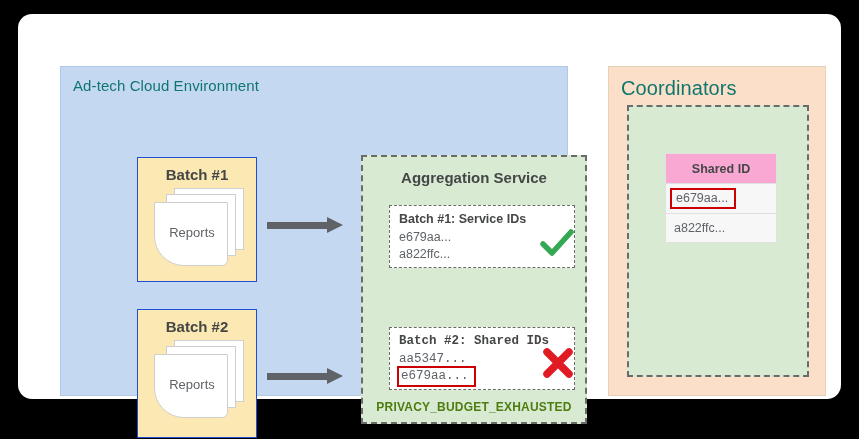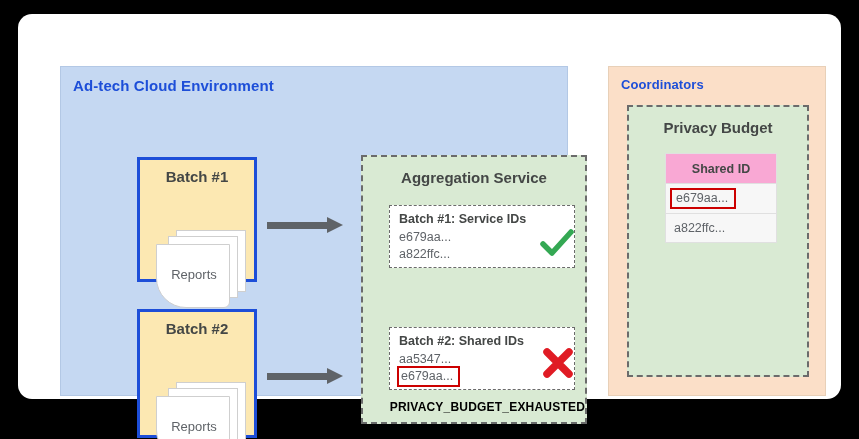--- a/index.html
+++ b/index.html
@@ -28,49 +28,49 @@
   
   .adtech-panel {
     position: absolute;
     left: 42px; top: 52px;
     width: 508px; height: 330px;
     background: #c5d8f2;
     border: 1px solid #b3c8e5;
   }
   .panel-title {
     position: absolute;
-    color: #1d4ed8;
-    font-weight: bold;
+    color: #0f766e;
+    font-weight: normal;
     letter-spacing: 0.1px;
   }
   .adtech-title {
     left: 12px; top: 10px;
     font-size: 15px;
   }
 
   
   .batch-box {
     position: absolute;
     background: #fce8b2;
-    border: 3px solid #1d4ed8;
+    border: 1px solid #1d4ed8;
   }
   .batch-1 { left: 76px; top: 90px; width: 120px; height: 125px; }
   .batch-2 { left: 76px; top: 242px; width: 120px; height: 129px; }
   .batch-label {
     position: absolute;
     left: 0; top: 8px;
     width: 100%;
     text-align: center;
     font-size: 15px;
     font-weight: bold;
     color: #444746;
   }
 
   
-  .papers { position: absolute; left: 14px; top: 30px; width: 96px; height: 85px; margin-top: 40px; }
+  .papers { position: absolute; left: 14px; top: 30px; width: 96px; height: 85px; }
   .paper {
     position: absolute;
     background: #ffffff;
     border: 1px solid #cfcfcf;
   }
   .paper.p1 { left: 22px; top: 0px;  width: 70px; height: 62px; }
   .paper.p2 { left: 14px; top: 6px;  width: 70px; height: 62px; }
   .paper.p3 { left: 2px;  top: 14px; width: 74px; height: 64px;
               border-radius: 0 0 6px 30px; }
   .paper-label {
@@ -115,21 +115,21 @@
     color: #444746;
   }
 
   
   .idbox {
     position: absolute;
     background: #ffffff;
     border: 1px dashed #6b6b6b;
   }
   .idbox-1 { left: 26px; top: 48px; width: 186px; height: 63px; }
-  .idbox-2 { left: 26px; top: 170px; width: 186px; height: 63px; }
+  .idbox-2 { left: 26px; top: 170px; width: 186px; height: 63px; font-family: Liberation Mono, monospace; }
   .idbox-head {
     position: absolute; left: 9px; top: 6px;
     font-size: 12.5px; font-weight: bold; color: #444746;
   }
   .idline {
     position: absolute; left: 9px;
     font-size: 12.5px; color: #5f6368;
   }
   .idline.l1 { top: 24px; }
   .idline.l2 { top: 41px; }
@@ -148,36 +148,36 @@
   
   .xmark {
     position: absolute;
     left: 150px; top: 16px;
     width: 36px; height: 38px;
   }
 
   .err-text {
     position: absolute;
     left: 0; top: 243px; width: 100%;
-    text-align: right;
+    text-align: center;
     font-size: 12px;
     font-weight: bold;
-    color: #000000;
+    color: #4d7c0f;
     letter-spacing: 0.2px;
   }
 
   
   .coord-panel {
     position: absolute;
     left: 590px; top: 52px;
     width: 218px; height: 330px;
     background: #fbdfc8;
     border: 1px solid #e8d0b8;
   }
-  .coord-title { left: 12px; top: 10px; font-size: 13px; }
+  .coord-title { left: 12px; top: 10px; font-size: 20px; }
 
   .budget-panel {
     position: absolute;
     left: 18px; top: 38px;
     width: 182px; height: 272px;
     background: #d9ead3;
     border: 2px dashed #6b6b6b;
   }
   .budget-title {
     position: absolute;
@@ -279,21 +279,20 @@
         </div>
 
         <div class="err-text">PRIVACY_BUDGET_EXHAUSTED</div>
       </div>
     </div>
 
     <div class="coord-panel">
       <div class="panel-title coord-title">Coordinators</div>
 
       <div class="budget-panel">
-        <div class="budget-title">Privacy Budget</div>
 
         <div class="table">
           <div class="trow head">
             <span class="th">Shared ID</span>
           </div>
           <div class="trow">
             <span class="td boxed">e679aa...</span>
           </div>
           <div class="trow">
             <span class="td">a822ffc...</span>

